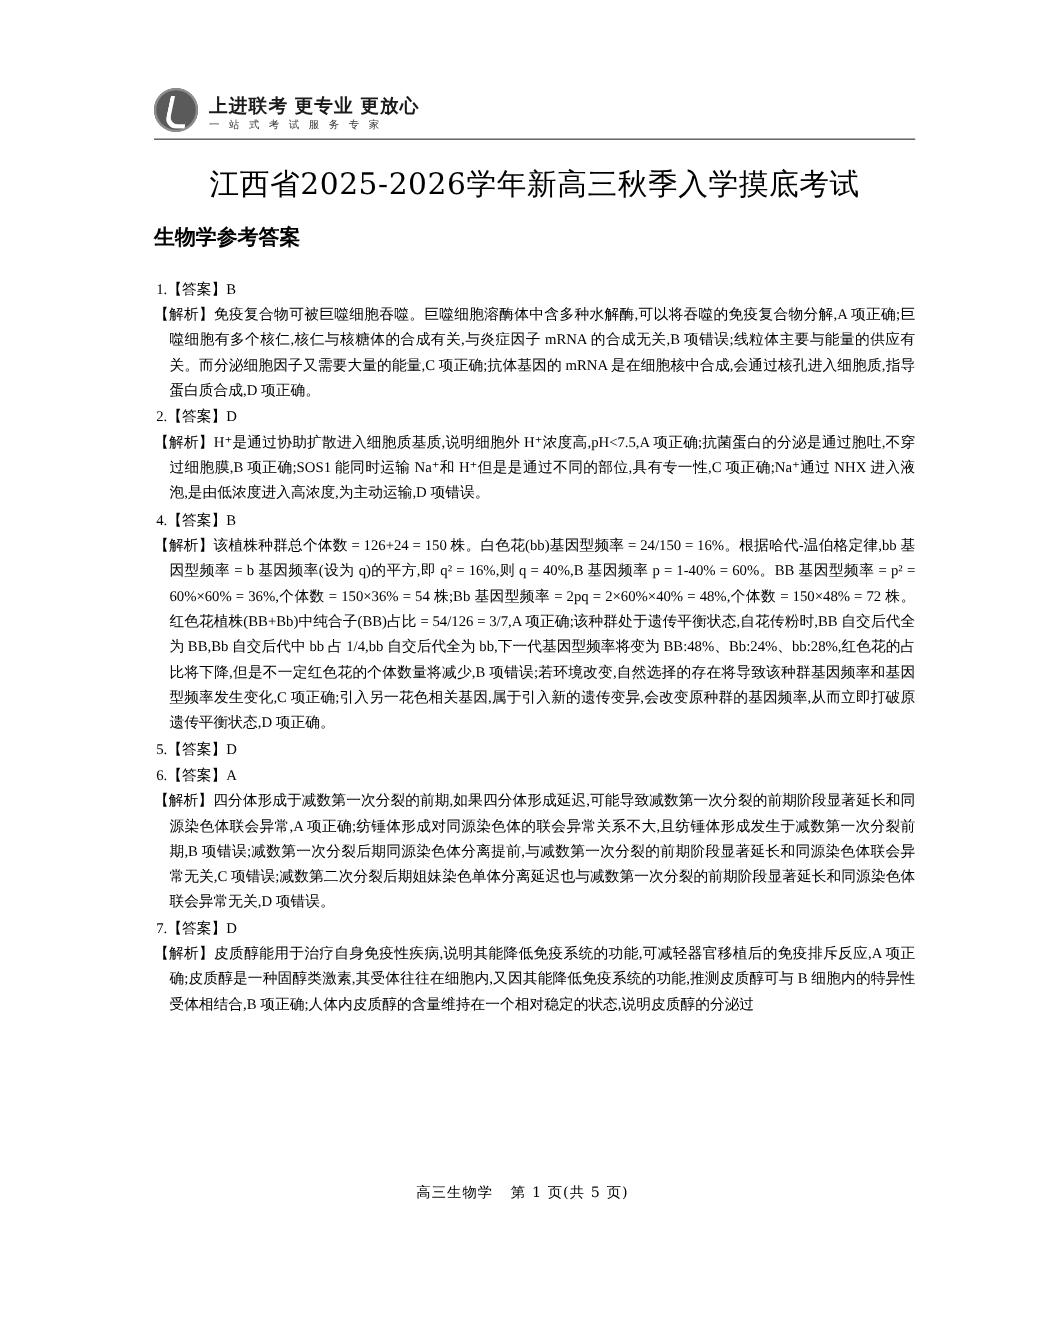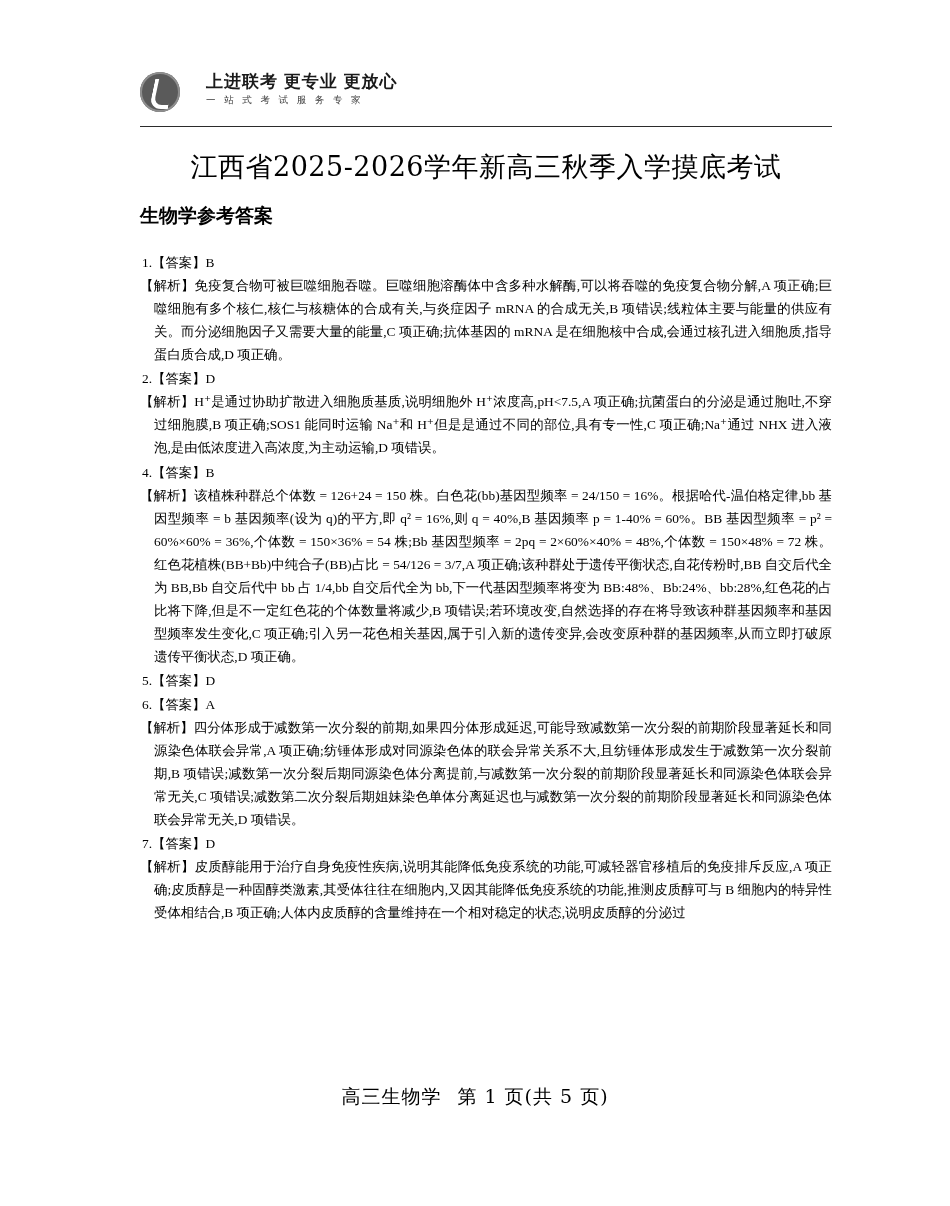--- a/index.html
+++ b/index.html
@@ -22,22 +22,22 @@
     box-sizing: border-box;
     padding: 0 118px 0 140px;
   }
   
   .header {
     padding-top: 72px;
     position: relative;
   }
   .logo-row {
     display: flex;
-    align-items: flex-start;
-    gap: 26px;
+    align-items: flex-end;
+    gap: 10px;
     height: 48px;
   }
   .logo-mark {
     width: 40px;
     height: 40px;
     border-radius: 50%;
     background: #5a5a5a;
     position: relative;
     flex: 0 0 auto;
     box-shadow: inset 0 0 0 2px #8e8e8e;
@@ -116,23 +116,23 @@
     padding-left: 14px;
   }
   .exp-line .first {
     margin-left: -14px;
   }
   
   .footer {
     position: absolute;
     left: 0;
     right: 0;
-    bottom: 96px;
+    bottom: 113px;
     text-align: center;
-    font-size: 19px;
+    font-size: 13px;
     letter-spacing: 1px;
     font-family: "DejaVu Serif", "Liberation Serif", serif;
   }
   .footer .pg {
     margin-left: 16px;
   }
 </style>
 </head>
 <body>
 

